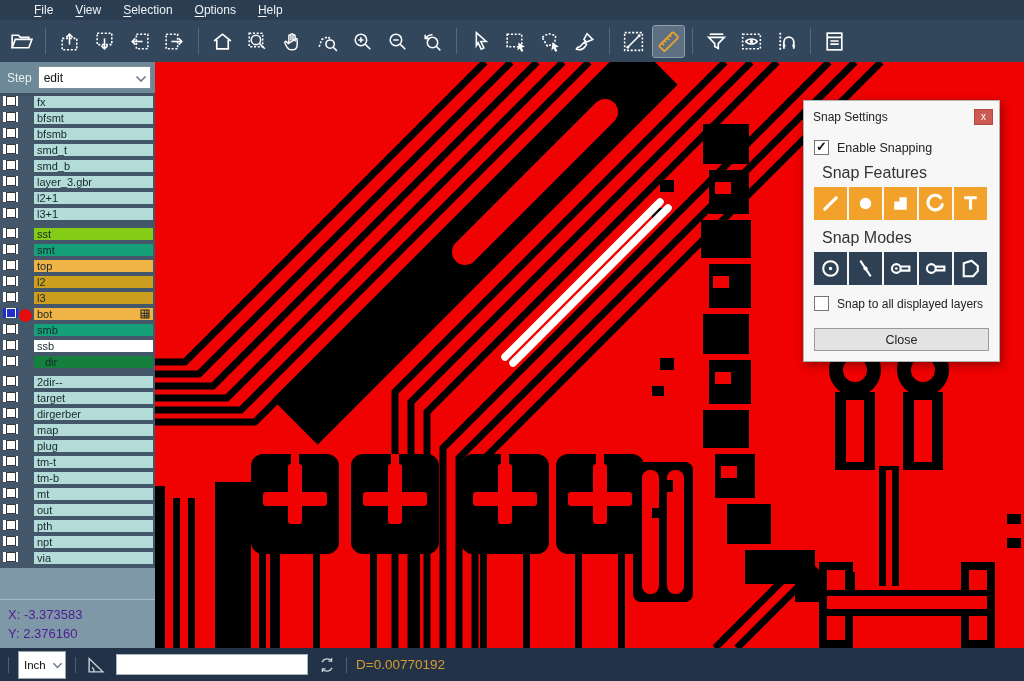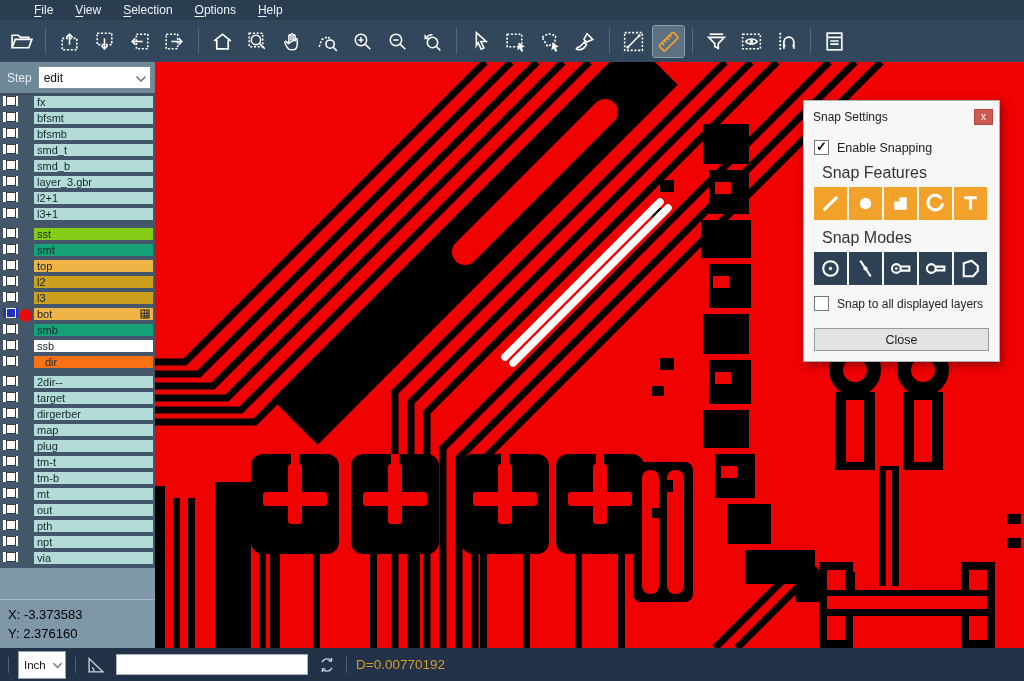--- a/index.html
+++ b/index.html
@@ -37,21 +37,21 @@
   .layer-row.sel .cb-cell{background:#2030c8}
   .layer-row.sel .cb{border-color:#fff;background:transparent}
   .spacer{width:16px;position:relative;flex:none}
   .red-dot{position:absolute;left:1px;top:1px;width:13px;height:13px;border-radius:50%;background:#e60c0c}
   .lbl{flex:1;margin-right:2px;font-size:11px;color:#17272e;display:flex;align-items:center;
        padding-left:3px;position:relative;white-space:nowrap;overflow:hidden}
   .grid-ic{position:absolute;right:3px;width:10px;height:10px}
   .grid-ic svg{width:100%;height:100%;display:block}
   .sidebar-bottom{position:absolute;bottom:0;left:0;right:0;height:80px;background:#7e98a7}
   .coords{position:absolute;left:0;right:0;bottom:4px;border-top:1px solid #a5bac6;
-          padding:6px 0 0 8px;color:#000000;font-size:13px;line-height:1.45}
+          padding:6px 0 0 8px;color:#4c1d95;font-size:13px;line-height:1.45}
 
   
   .canvas{position:absolute;left:155px;top:62px;right:0;bottom:33px;background:#f10202}
   .canvas svg{width:100%;height:100%;display:block}
 
   
   .snap-dialog{position:absolute;left:803px;top:100px;width:197px;background:#f7f7f7;
                border:1px solid #b0b0b0;box-shadow:2px 3px 9px rgba(0,0,0,.4);z-index:5;box-sizing:border-box}
   .dlg-title-row{height:27px;display:flex;align-items:center;padding:2px 6px 0 9px;justify-content:space-between}
   .dlg-title{font-size:12px;color:#222}
@@ -425,21 +425,21 @@
             <span class="cb"></span>
           </span>
           <span class="spacer"></span>
           <span class="lbl" style="background: rgb(255, 255, 255);">ssb</span>
         </div>
         <div class="layer-row">
           <span class="cb-cell">
             <span class="cb"></span>
           </span>
           <span class="spacer"></span>
-          <span class="lbl" style="background: #f97316; padding-left: 11px;">dir</span>
+          <span class="lbl" style="background: #15803d; padding-left: 11px;">dir</span>
         </div>
       </div>
       <div class="layer-group">
         <div class="layer-row">
           <span class="cb-cell">
             <span class="cb"></span>
           </span>
           <span class="spacer"></span>
           <span class="lbl" style="background: rgb(179, 220, 216);">2dir--</span>
         </div>

